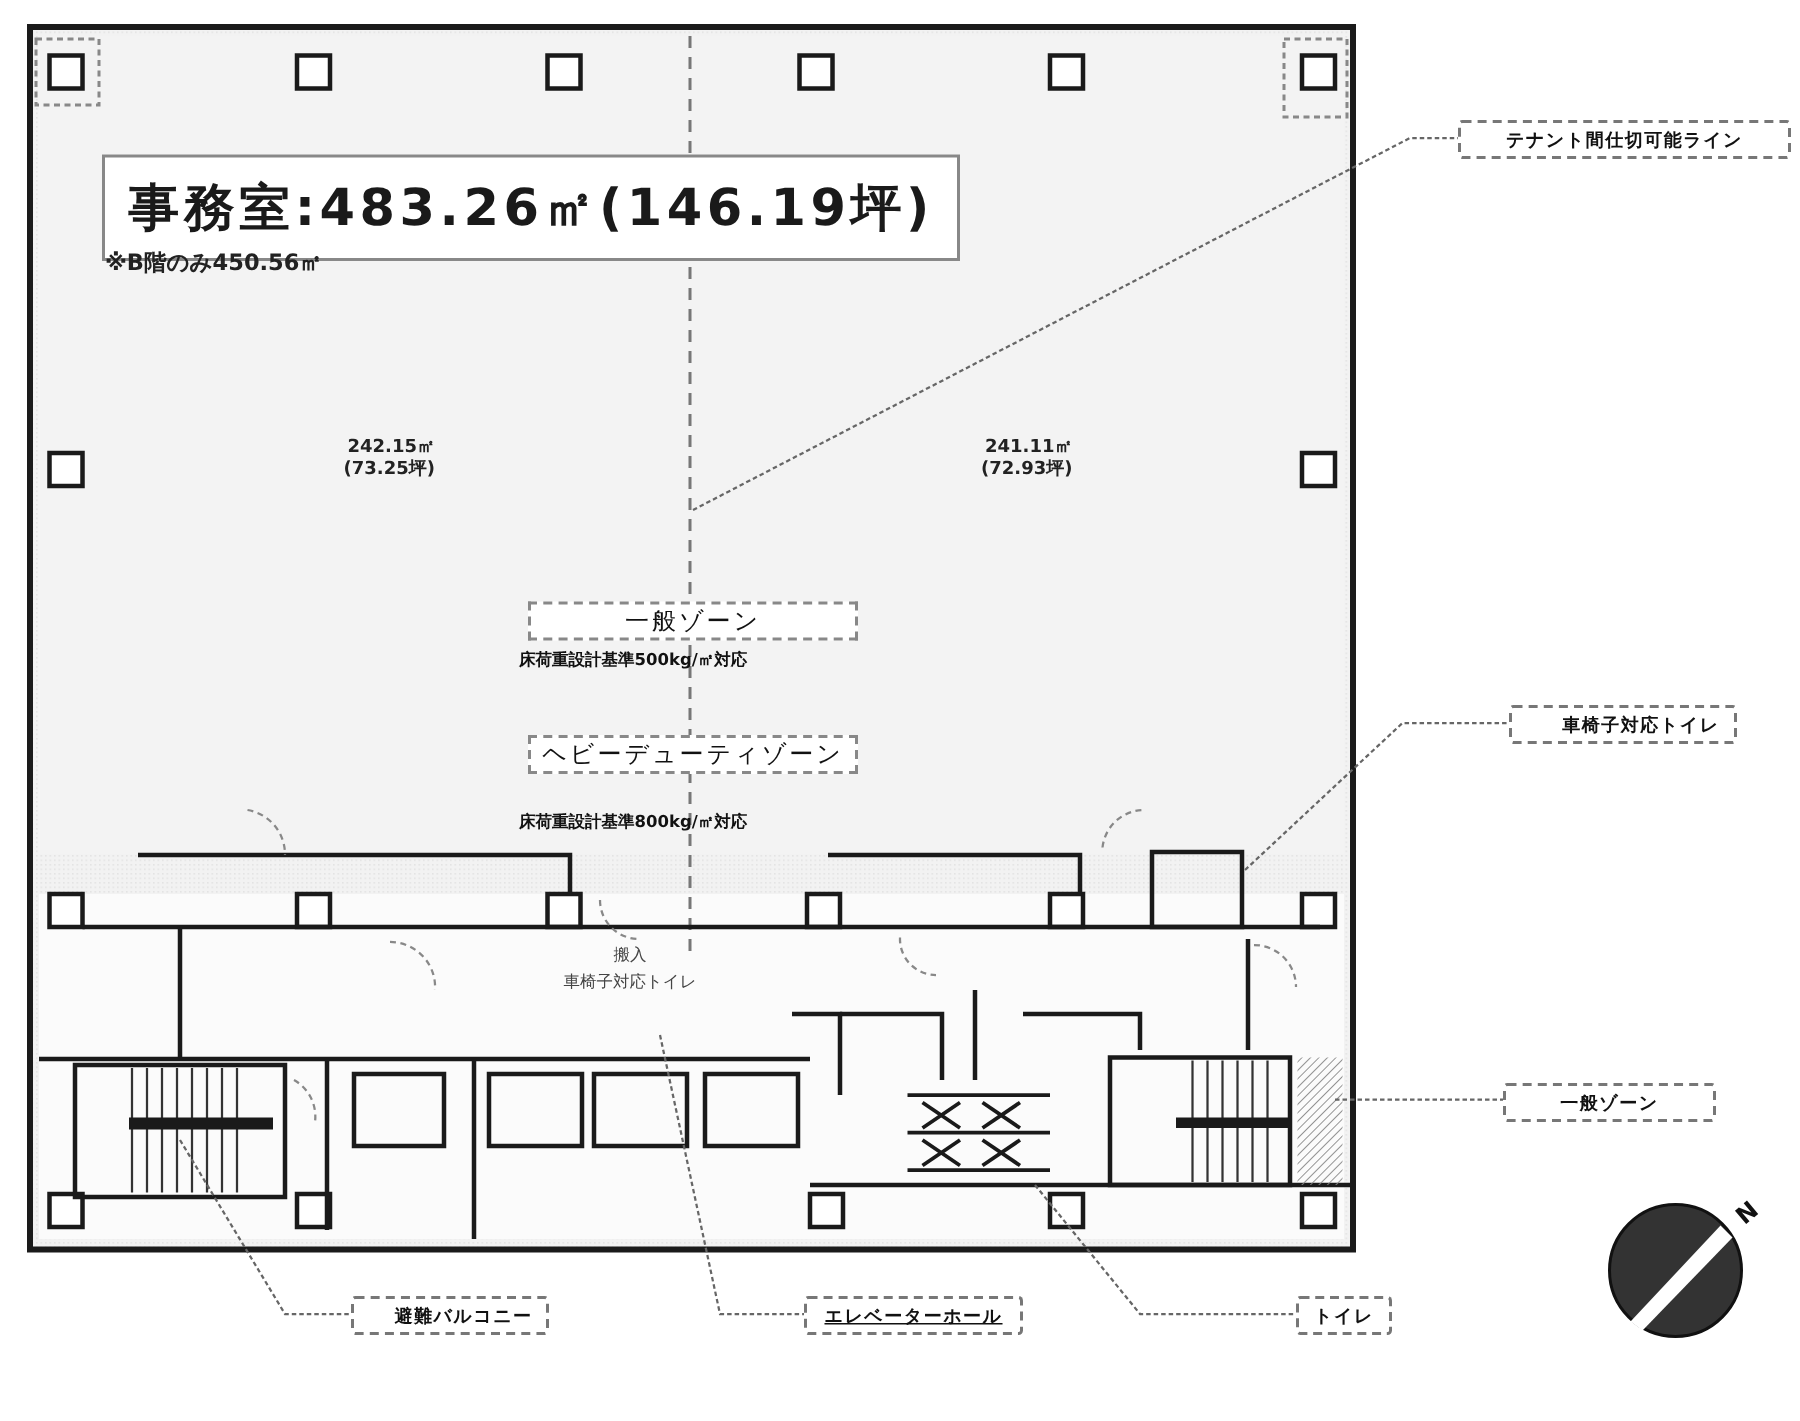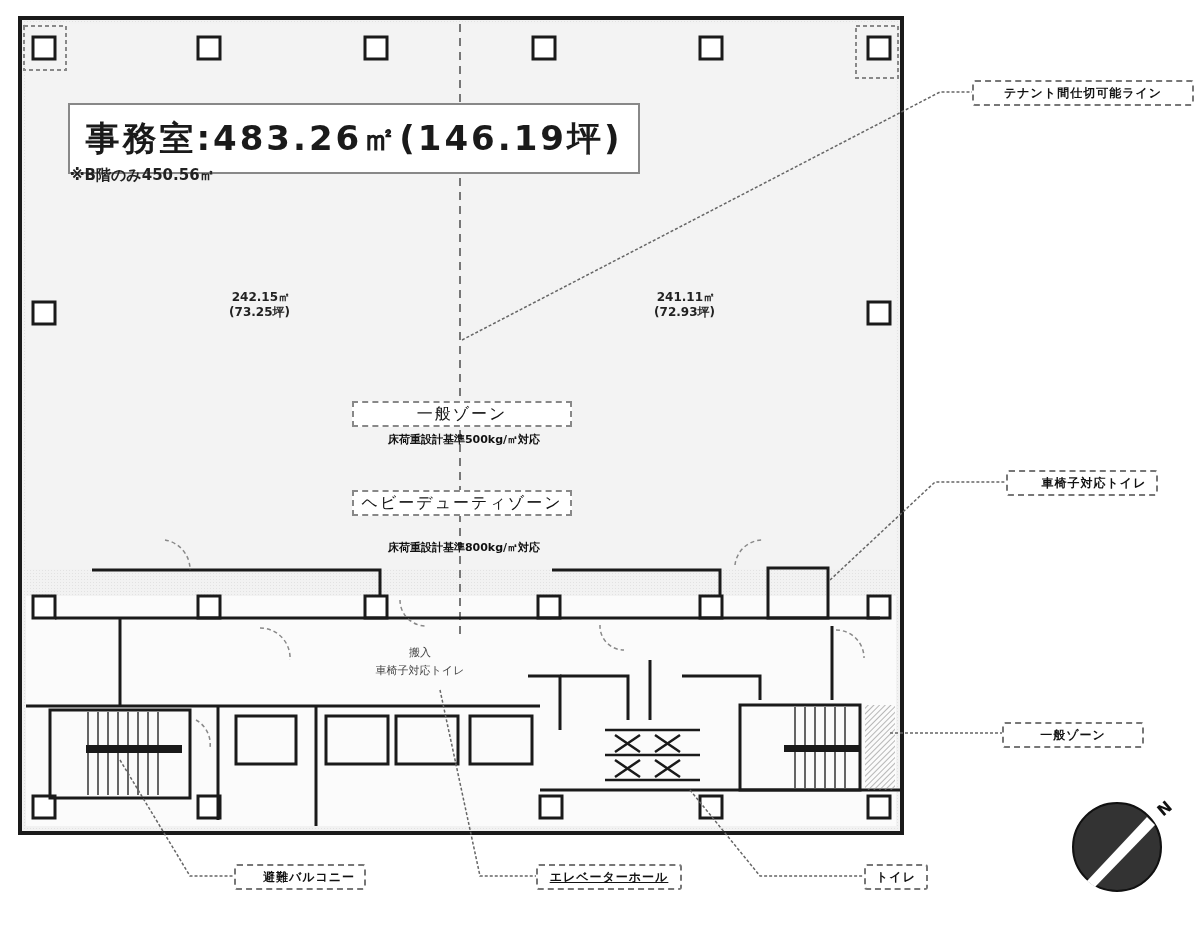--- a/index.html
+++ b/index.html
@@ -11,21 +11,21 @@
          letter-spacing: 1px; color: #111; box-sizing: border-box; white-space: nowrap; }
   .title-box { position: absolute; left: 68px; top: 103px; width: 572px; height: 71px;
                border: 2px solid #888; background: #fff; box-sizing: border-box;
                display: flex; align-items: center; justify-content: center;
                font-size: 34px; font-weight: bold; letter-spacing: 3px; color: #1a1a1a; }
   .note { position: absolute; font-size: 15px; font-weight: bold; color: #222; }
   .area { position: absolute; font-size: 12px; font-weight: bold; text-align: right; line-height: 15px; color: #222; }
   .zone { position: absolute; left: 352px; width: 220px; height: 26px; border: 2px dashed #888;
           background: #fff; box-sizing: border-box; display: flex; align-items: center; justify-content: center;
           font-size: 16px; font-weight: normal; letter-spacing: 2px; }
-  .zone-sub { position: absolute; left: 346px; width: 236px; text-align: center; font-size: 11px; font-weight: bold; }
+  .zone-sub { position: absolute; left: 346px; width: 236px; font-size: 11px; font-weight: bold; }
   .hall { position: absolute; font-size: 11px; color: #444; text-align: center; line-height: 18px; }
 </style>
 </head>
 <body>
 
 <svg class="plan" viewBox="0 0 1200 947" xmlns="http://www.w3.org/2000/svg">
   <defs>
     <pattern id="hatch" width="4" height="4" patternUnits="userSpaceOnUse" patternTransform="rotate(45)">
       <line x1="0" y1="0" x2="0" y2="4" stroke="#888" stroke-width="1.2"></line>
     </pattern>
@@ -163,21 +163,21 @@
 <div class="area" style="left:615px;top:290px;width:100px;">
   <div>241.11㎡</div>
   <div>(72.93坪)</div>
 </div>
 
 <div class="zone" style="top:401px;">一般ゾーン</div>
 <div class="zone-sub" style="top:432px;">床荷重設計基準500kg/㎡対応</div>
 <div class="zone" style="top:490px;">ヘビーデューティゾーン</div>
 <div class="zone-sub" style="top:540px;">床荷重設計基準800kg/㎡対応</div>
 
-<div class="hall" style="left:360px;top:628px;width:120px;margin-top:16px;">
+<div class="hall" style="left:360px;top:628px;width:120px;">
   <div>搬入</div>
   <div>車椅子対応トイレ</div>
 </div>
 
 <div class="lbl" style="left:972px;top:80px;width:222px;height:26px;">テナント間仕切可能ライン</div>
 <div class="lbl" style="left:1006px;top:470px;width:152px;height:26px;padding-left:24px;">車椅子対応トイレ</div>
 <div class="lbl" style="left:1002px;top:722px;width:142px;height:26px;">一般ゾーン</div>
 <div class="lbl" style="left:234px;top:864px;width:132px;height:26px;padding-left:18px;">避難バルコニー</div>
 <div class="lbl" style="left:536px;top:864px;width:146px;height:26px;text-decoration:underline;">エレベーターホール</div>
 <div class="lbl" style="left:864px;top:864px;width:64px;height:26px;">トイレ</div>

